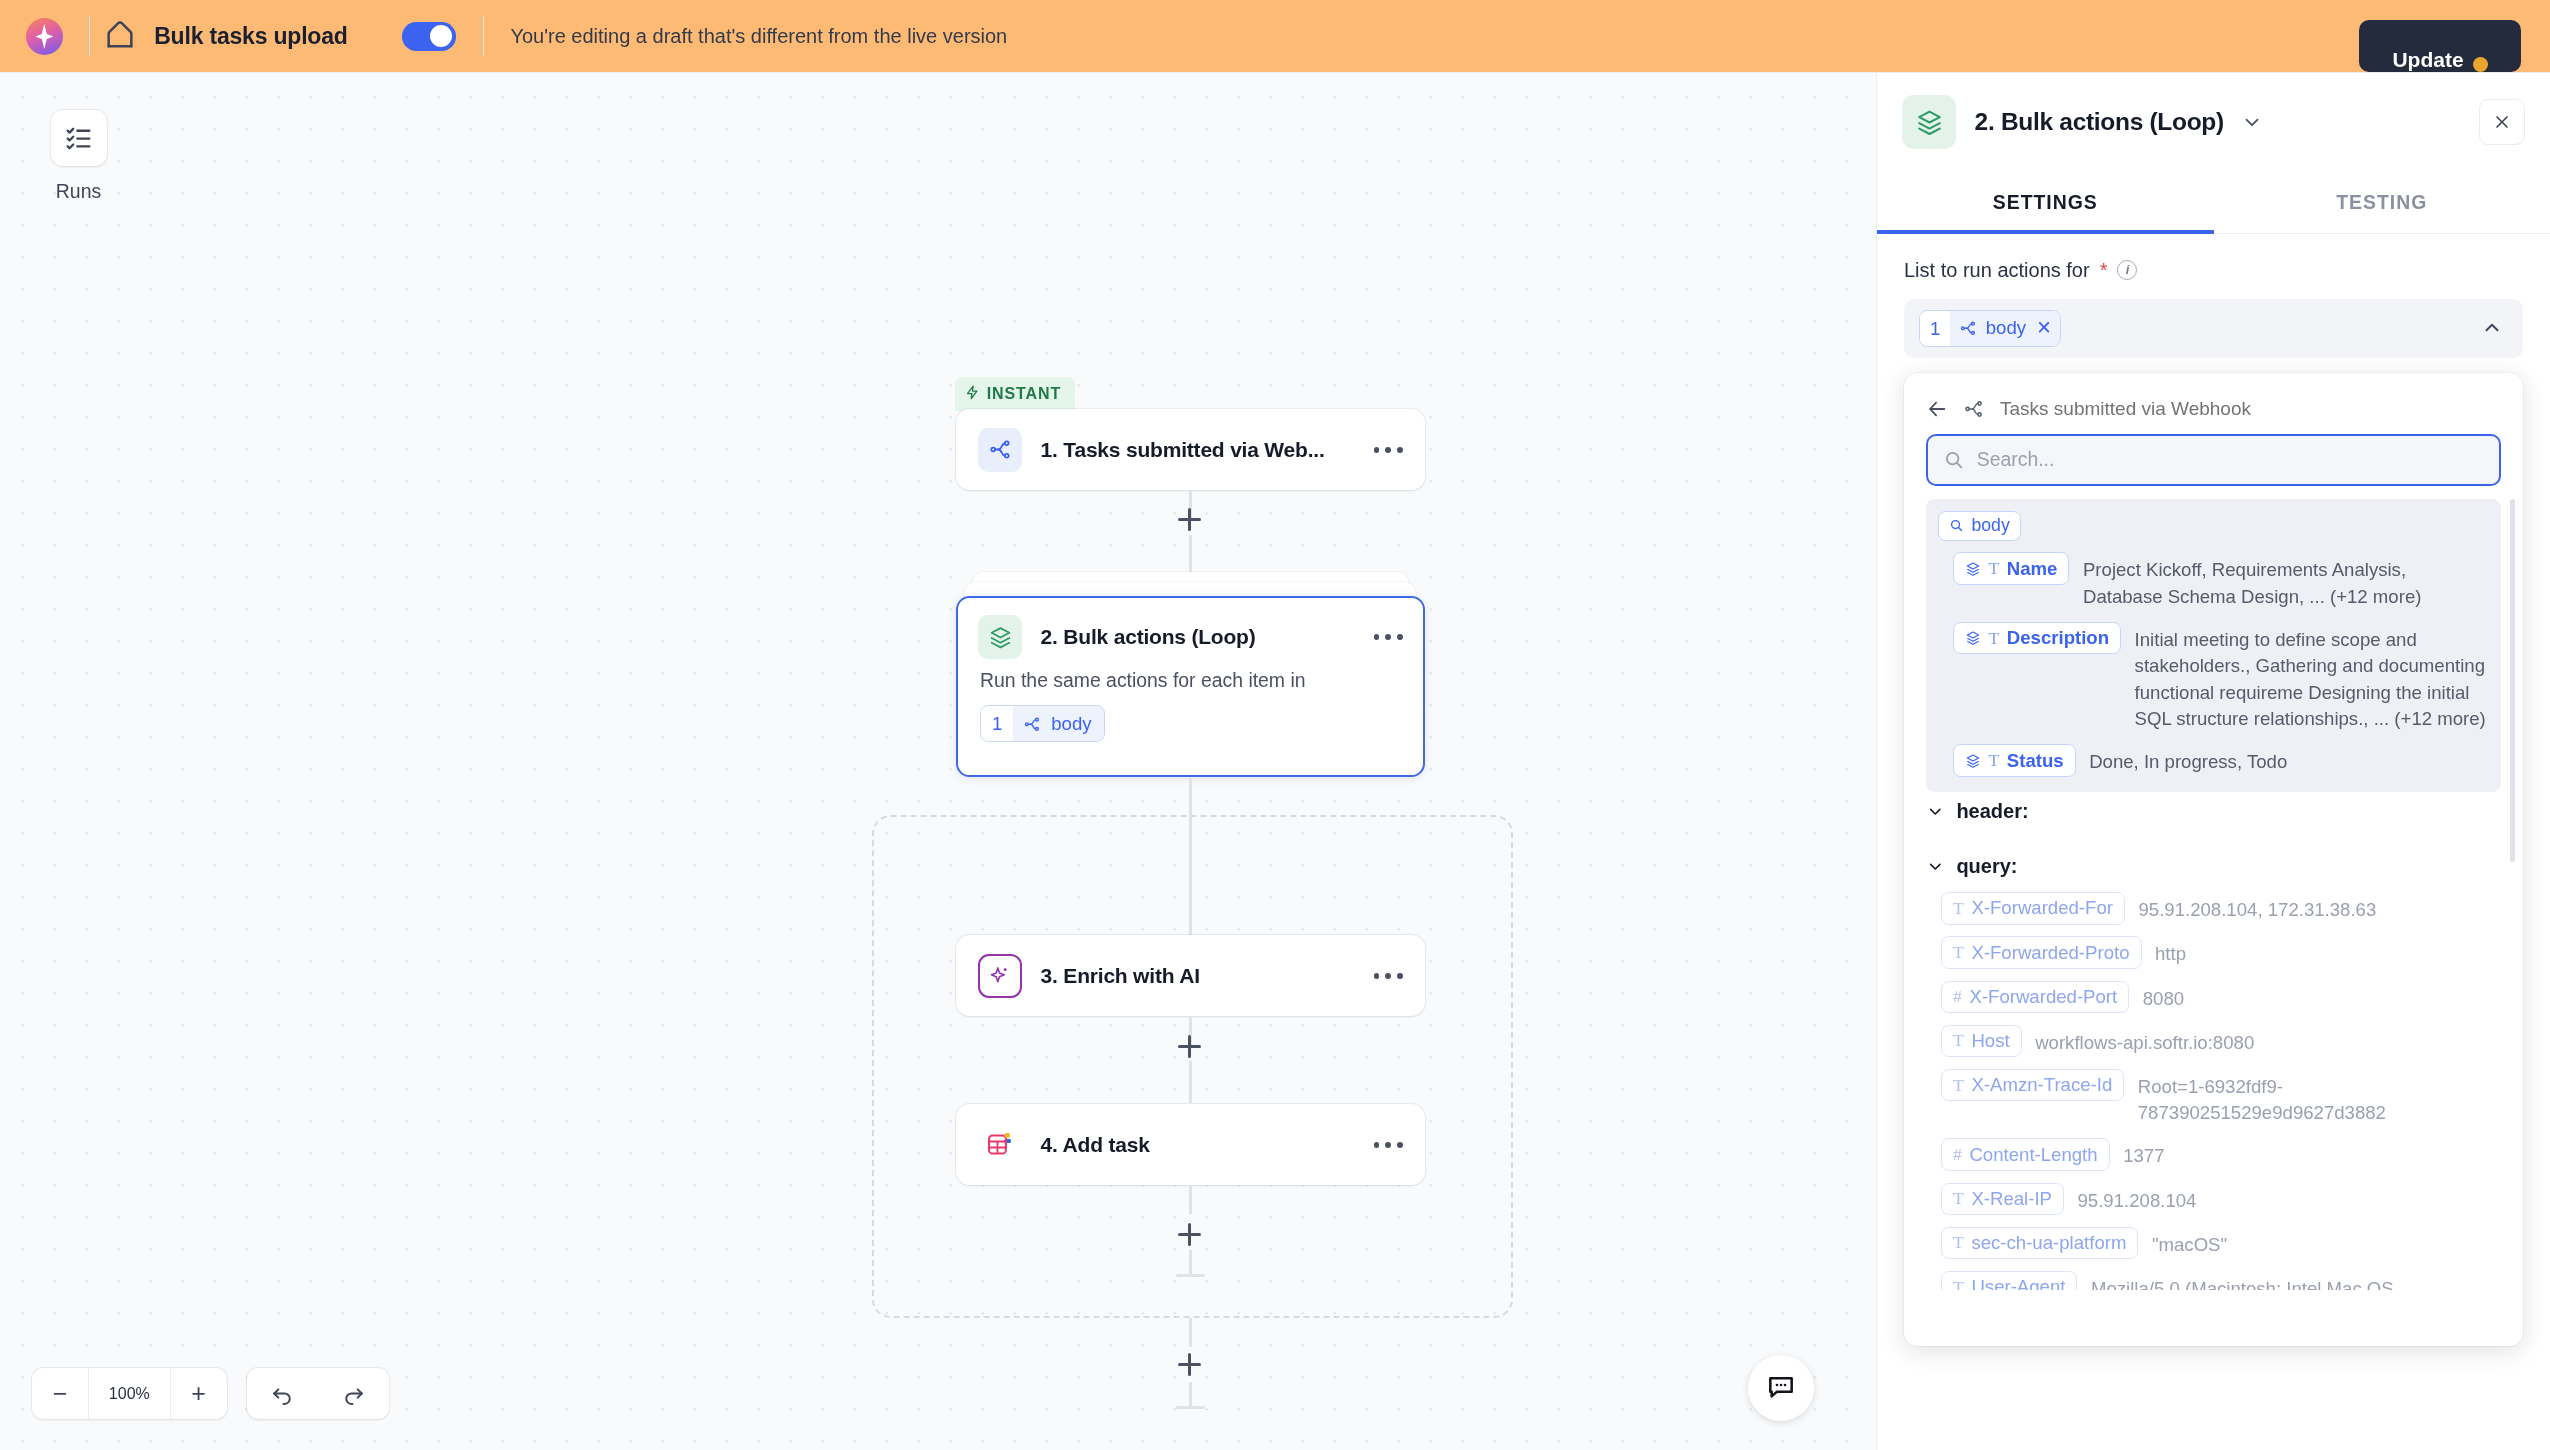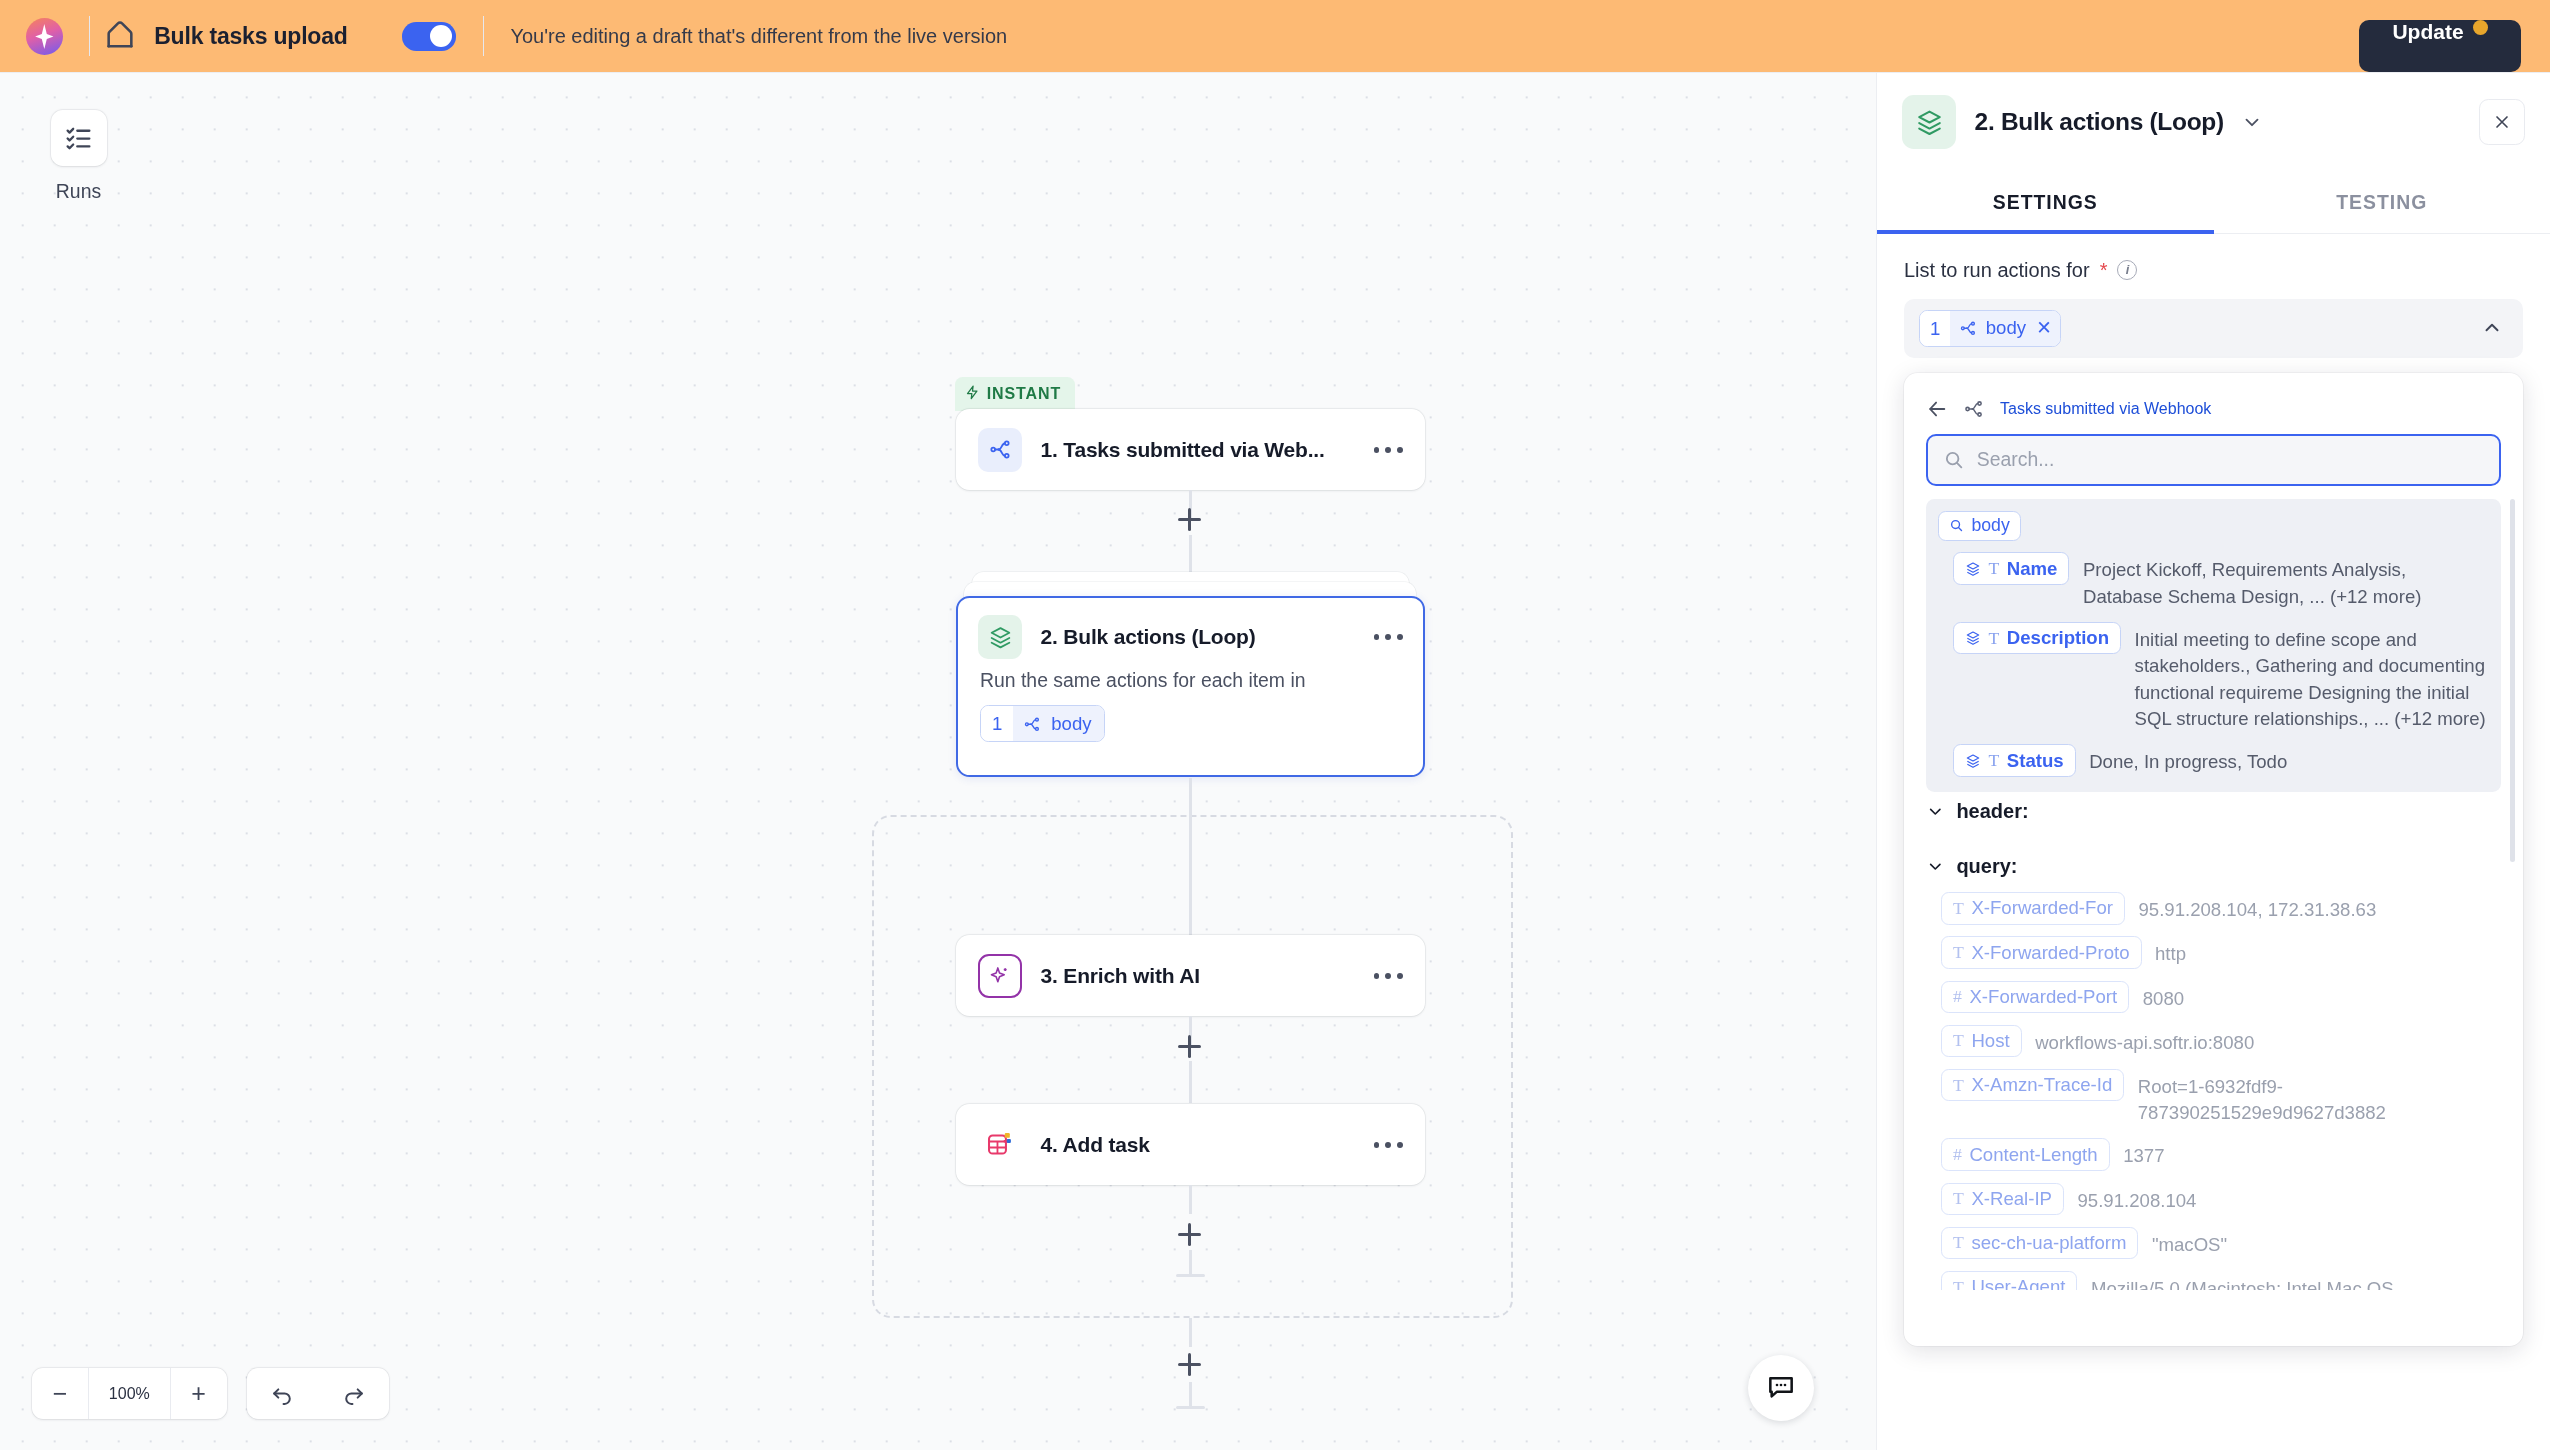--- a/index.html
+++ b/index.html
@@ -46,21 +46,21 @@
   }
   .draft-msg {
     margin-left: 27px; font-size: 20px; color:#353a4a; white-space:nowrap;
   }
   .topbar-right {
     margin-left:auto; display:flex; align-items:center; padding-right: 29px;
   }
   .update-btn {
     height: 52px; min-width: 162px; border-radius: 10px; background:#242b3d;
     color:#fff; font-size:21px; font-weight:700;
-    display:flex; align-items:flex-start; justify-content:center; gap:9px;
+    display:flex; align-items:flex-end; justify-content:center; gap:9px;
     padding: 0 22px; cursor:pointer; border:none;
     font-family:"Liberation Sans", sans-serif;
     margin-top:20px;
   }
   .update-dot { width:15px; height:15px; border-radius:50%; background:#e8a62c; }
 
   
   .canvas {
     position:absolute; top:73px; left:0; width:1876px; height:1378px;
     background-color:#f9fafb;
@@ -228,21 +228,21 @@
   .sel-caret { margin-left:auto; cursor:pointer; display:flex; align-items:center; padding-right:5px; }
 
   
   .dropdown {
     margin-top:15px; background:#fff; border-radius:13.5px;
     box-shadow:0 5px 23.6px rgba(20,25,45,.13), 0 0 0 0.8px rgba(20,25,45,.05);
     padding:18.6px 0 13.5px 0; height:973px; position:relative; overflow:hidden;
   }
   .dd-head { display:flex; align-items:center; gap:15px; padding:6.7px 22px 0 22px; }
   .dd-back { cursor:pointer; display:flex; align-items:center; }
-  .dd-title { font-size:16px; color:#1d4ed8; white-space:nowrap; }
+  .dd-title { font-size:19px; color:#737373; white-space:nowrap; }
   .search-wrap { padding:13.5px 22px 0 22px; }
   .search {
     height:52px; border:2.1px solid #3b63f0; border-radius:10px; background:#f5f6f9;
     display:flex; align-items:center; gap:11.8px; padding:0 15px;
   }
   .search input {
     border:none; outline:none; background:transparent; font-size:19.4px; color:#2b3142;
     width:100%; font-family:"Liberation Sans", sans-serif;
   }
   .search input::placeholder { color:#9aa0ae; }

